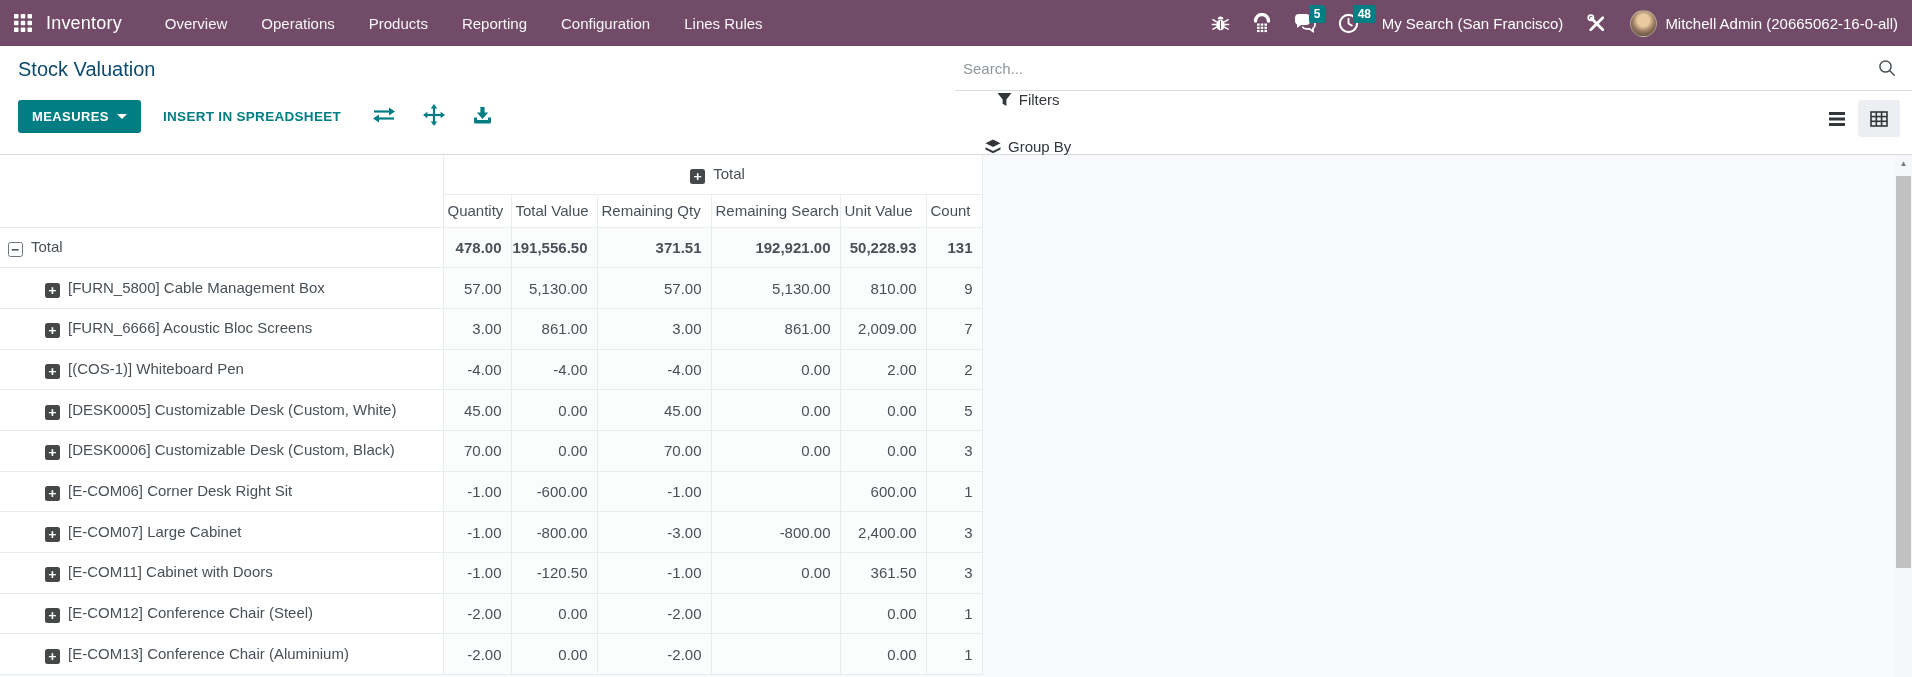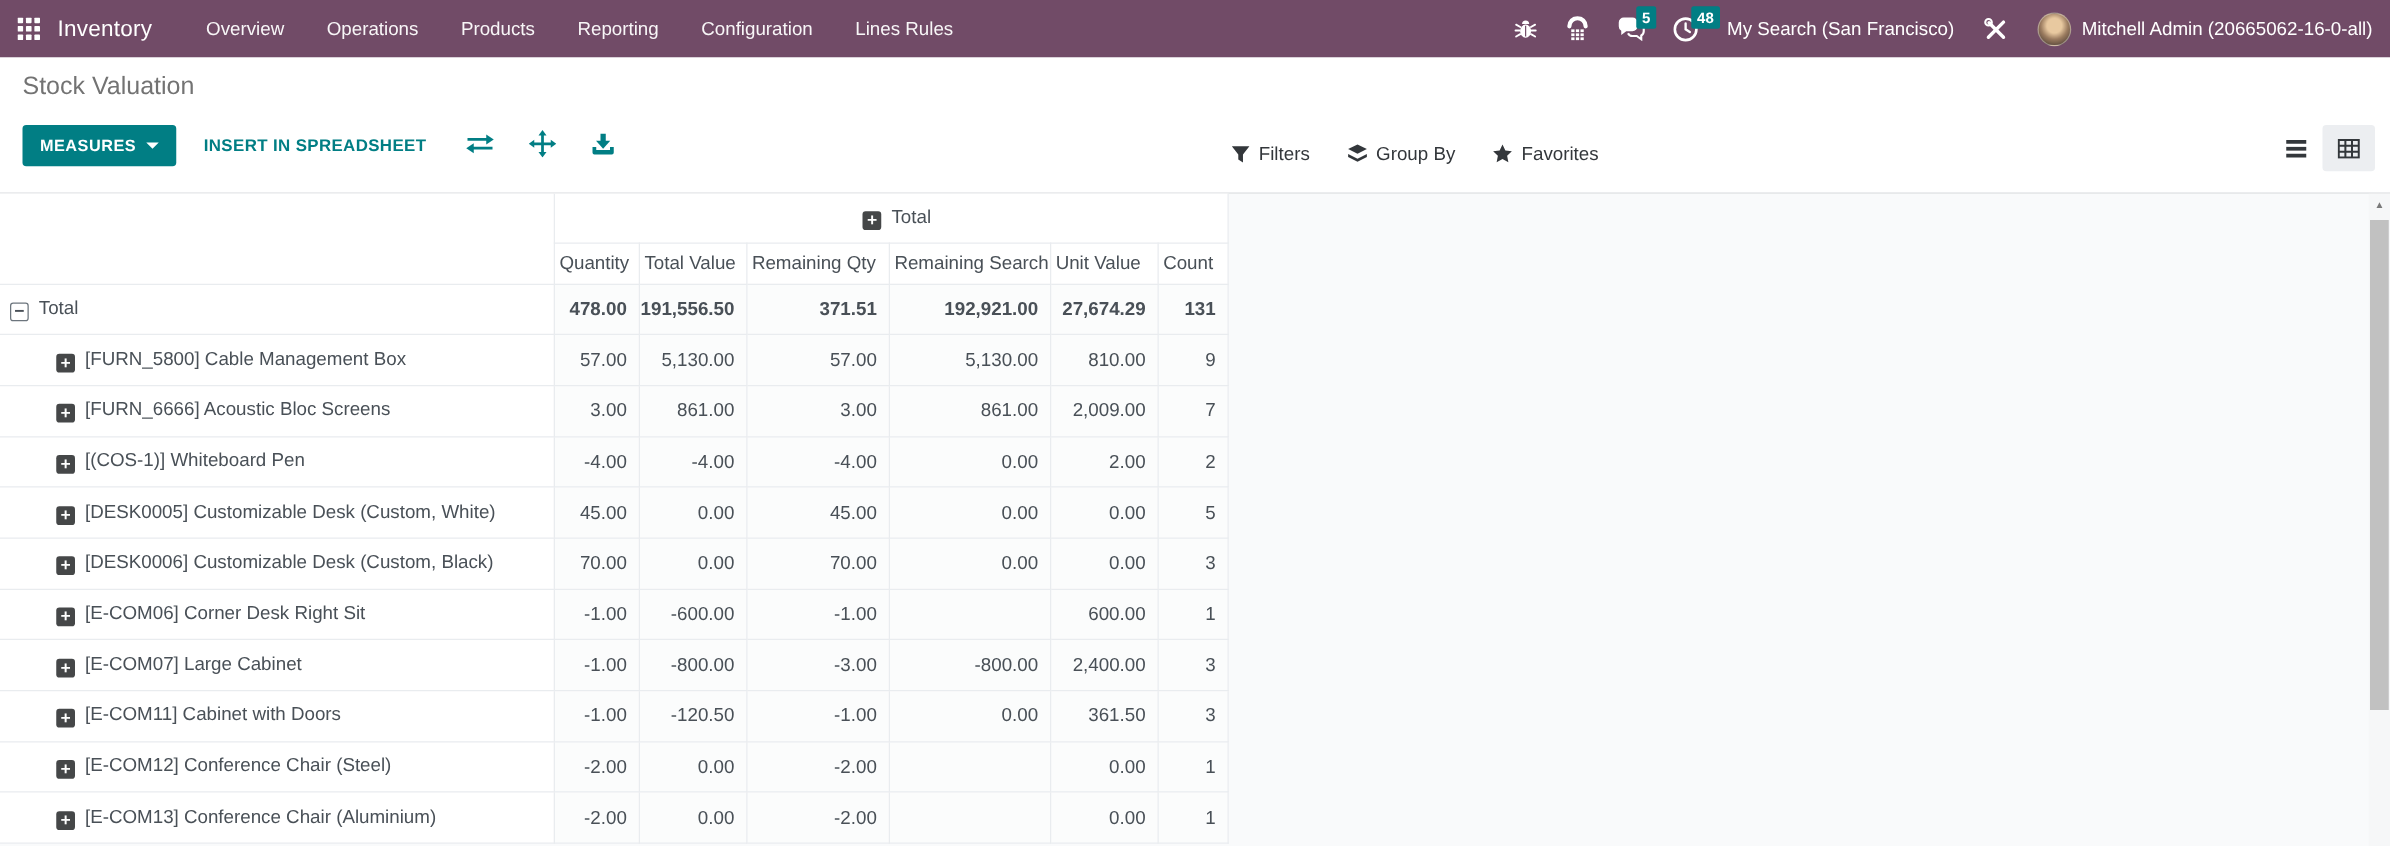--- a/index.html
+++ b/index.html
@@ -23,42 +23,42 @@
   .tray-text { font-size:15px; padding:0 12px; white-space:nowrap; cursor:pointer; }
   .avatar { width:27px; height:27px; border-radius:50%; margin:0 8px 0 12px; cursor:pointer;
             background:radial-gradient(circle at 50% 38%, #e8c9a0 0 30%, #9a7b5f 55%, #564639 85%);
             border:1px solid rgba(255,255,255,.35); }
   .user-name { font-size:15px; white-space:nowrap; cursor:pointer; }
   .wicon { display:block; }
 
   
   .control-panel { position:absolute; top:46px; left:0; width:1912px; height:109px;
                    background:#fff; border-bottom:1px solid #d8dadd; }
-  .page-title { position:absolute; left:18px; top:12px; font-size:20px; color:#737373; }
+  .page-title { position:absolute; left:18px; top:12px; font-size:20px; color:#0c4a6e; }
   .search-box { position:absolute; left:955px; right:0; top:0; height:45px;
                 border-bottom:1px solid #d9dbde; display:flex; align-items:center; }
   .search-input { flex:1; border:none; outline:none; font-size:15px; color:#495057; padding:0 8px;
                   font-family:"Liberation Sans", sans-serif; background:transparent; }
   .search-input::placeholder { color:#8e959b; }
   .search-glass { margin-right:16px; cursor:pointer; display:flex; }
 
   .btn-measures { position:absolute; left:18px; top:54px; height:33px; padding:0 14px;
                   background:#017E84; color:#fff; border:none; border-radius:3px;
                   font-size:13px; font-weight:700; letter-spacing:.4px; cursor:pointer;
                   display:flex; align-items:center; gap:8px; font-family:"Liberation Sans", sans-serif; }
   .caret-down { width:0; height:0; border-left:5px solid transparent; border-right:5px solid transparent;
                 border-top:5px solid #fff; display:inline-block; }
   .btn-insert { position:absolute; left:163px; top:54px; height:33px; background:none; border:none;
                 color:#017E84; font-size:13.5px; font-weight:700; letter-spacing:.3px; cursor:pointer;
                 display:flex; align-items:center; font-family:"Liberation Sans", sans-serif; }
   .pivot-tools { position:absolute; left:372px; top:58px; display:flex; gap:27px; align-items:center; }
   .pivot-tools .tool { cursor:pointer; display:flex; }
 
   .searchbar-menus { position:absolute; left:985px; top:45px; height:64px; display:flex;
-                     align-items:center; gap:30px; }
+                     align-items:center; gap:30px;flex-direction:column; }
   .menu-toggle { display:flex; align-items:center; gap:7px; font-size:15px; color:#33373b;
                  cursor:pointer; white-space:nowrap; }
   .view-switcher { position:absolute; right:12px; top:54px; display:flex; align-items:center; }
   .vs-btn { width:42px; height:37px; display:flex; align-items:center; justify-content:center;
             border-radius:3px; cursor:pointer; }
   .vs-btn.active { background:#eceef1; }
 
   
   .content { position:absolute; top:155px; left:0; width:1912px; height:522px; background:#f9fafb; }
   table.pivot { border-collapse:collapse; table-layout:fixed; width:982px; background:#fff; }
@@ -174,20 +174,29 @@
         </svg>
       </div>
       <div class="avatar"></div>
       <div class="user-name">Mitchell Admin (20665062-16-0-all)</div>
     </div>
   </header>
 
   <section class="control-panel">
     <div class="page-title">Stock Valuation</div>
 
+    <div class="search-box">
+      <input class="search-input" type="text" placeholder="Search..." style="">
+      <span class="search-glass">
+        <svg width="18" height="18" viewBox="0 0 18 18">
+            <circle cx="7.5" cy="7.5" r="5.6" fill="none" stroke="#4b5258" stroke-width="1.5"></circle>
+            <line x1="11.8" y1="11.8" x2="16.3" y2="16.3" stroke="#4b5258" stroke-width="1.5" stroke-linecap="round"></line>
+          </svg>
+      </span>
+    </div>
 
     <button class="btn-measures">
       <span>MEASURES</span>
       <span class="caret-down"></span>
     </button>
     <button class="btn-insert">INSERT IN SPREADSHEET</button>
 
     <div class="pivot-tools">
       <span class="tool">
         <svg width="24" height="18" viewBox="0 0 24 18">
@@ -295,21 +304,21 @@
             <th class="measure-th">Count</th>
           </tr>
       </thead>
       <tbody id="pivot-body">
           <tr class="total-row">
     <td class="row-label"><span class="sq open">−</span><span>Total</span></td>
     <td class="val">478.00</td>
     <td class="val">191,556.50</td>
     <td class="val">371.51</td>
     <td class="val">192,921.00</td>
-    <td class="val">27,674.29</td>
+    <td class="val">50,228.93</td>
     <td class="val">131</td>
   </tr>
           <tr>
     <td class="row-label"><span class="sq">+</span><span>[FURN_5800] Cable Management Box</span></td>
     <td class="val">57.00</td>
     <td class="val">5,130.00</td>
     <td class="val">57.00</td>
     <td class="val">5,130.00</td>
     <td class="val">810.00</td>
     <td class="val">9</td>

